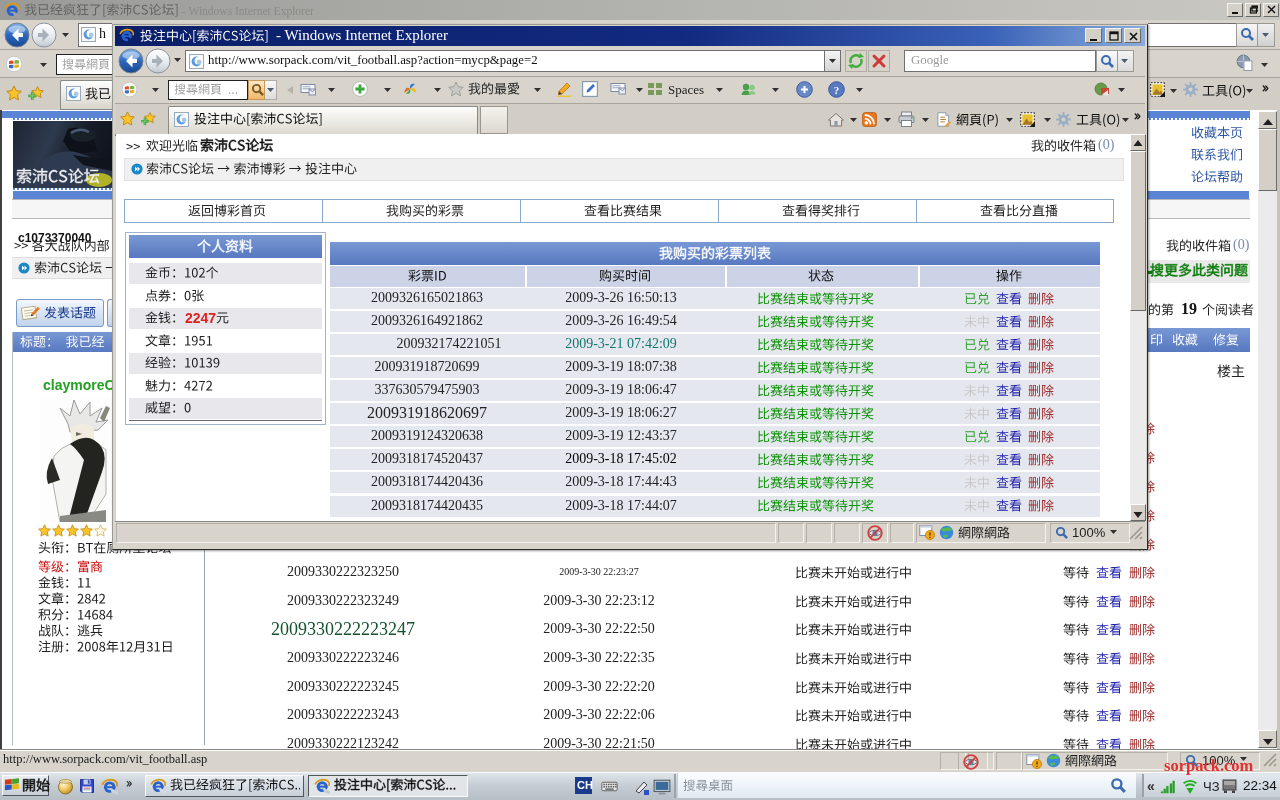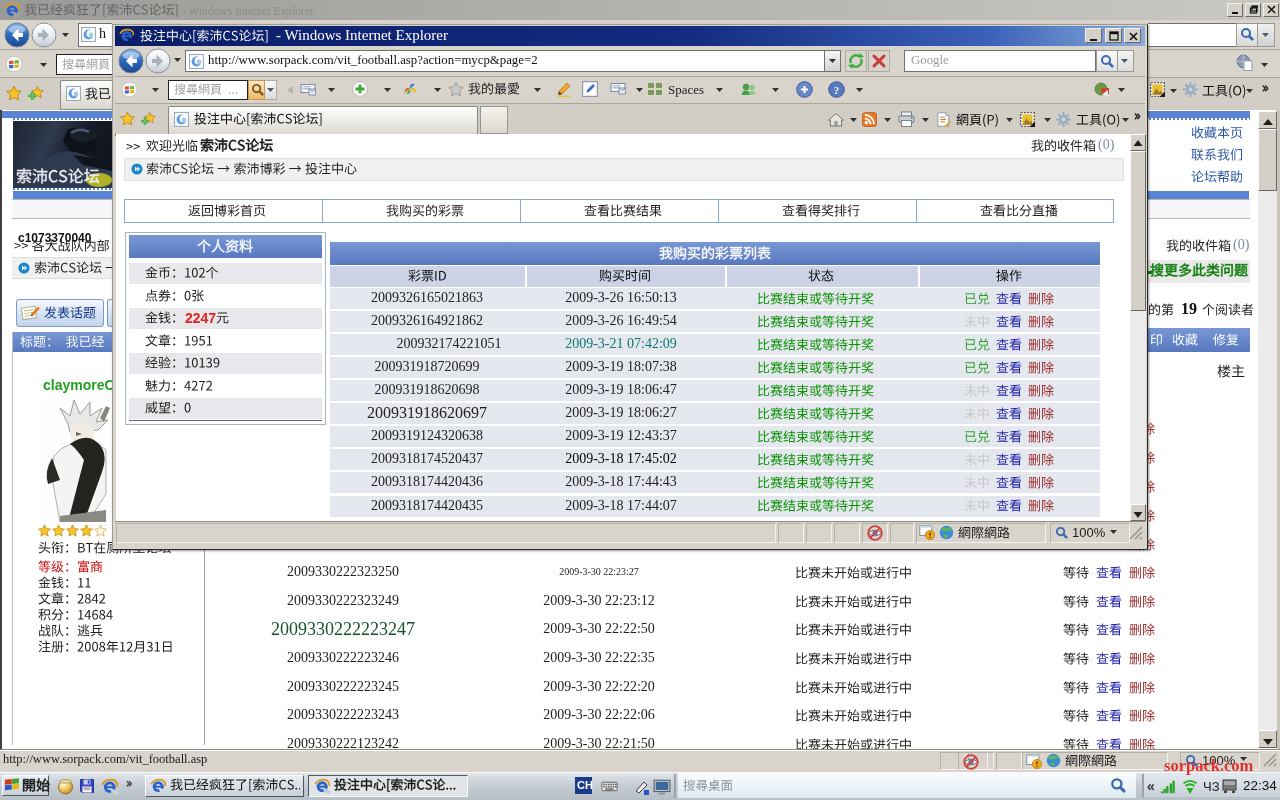--- a/index.html
+++ b/index.html
@@ -1417,21 +1417,21 @@
 <svg style="position:absolute;left:996.0px;top:360.7px;overflow:visible" width="28" height="15">
     <use href="#g31" fill="#2222aa"></use>
   </svg>
 
 <svg style="position:absolute;left:1028.0px;top:360.7px;overflow:visible" width="28" height="15">
     <use href="#g32" fill="#a03333"></use>
   </svg>
 
 <div style="position:absolute;left:330.0px;top:380.2px;width:770.0px;height:21.0px;background:#e4e7ee"></div>
 
-<div style="position:absolute;left:427.0px;top:383.2px;font-family:'Liberation Serif', serif;font-size:14.0px;line-height:14.70px;color:#222;font-weight:normal;white-space:pre;transform:translateX(-50%);">200931918620698</div>
+<div style="position:absolute;left:427.0px;top:383.2px;font-family:'Liberation Serif', serif;font-size:14.0px;line-height:14.70px;color:#222;font-weight:normal;white-space:pre;transform:translateX(-50%);">337630579475903</div>
 
 <div style="position:absolute;left:621.0px;top:383.2px;font-family:'Liberation Serif', serif;font-size:14.0px;line-height:14.70px;color:#222;font-weight:normal;white-space:pre;transform:translateX(-50%);">2009-3-19 18:06:47</div>
 
 <svg style="position:absolute;left:756.5px;top:383.7px;overflow:visible" width="119" height="15">
     <use href="#g60" fill="#089000"></use>
   </svg>
 
 <svg style="position:absolute;left:964.0px;top:383.7px;overflow:visible" width="28" height="15">
     <use href="#g62" fill="#c8c8c8"></use>
   </svg>

